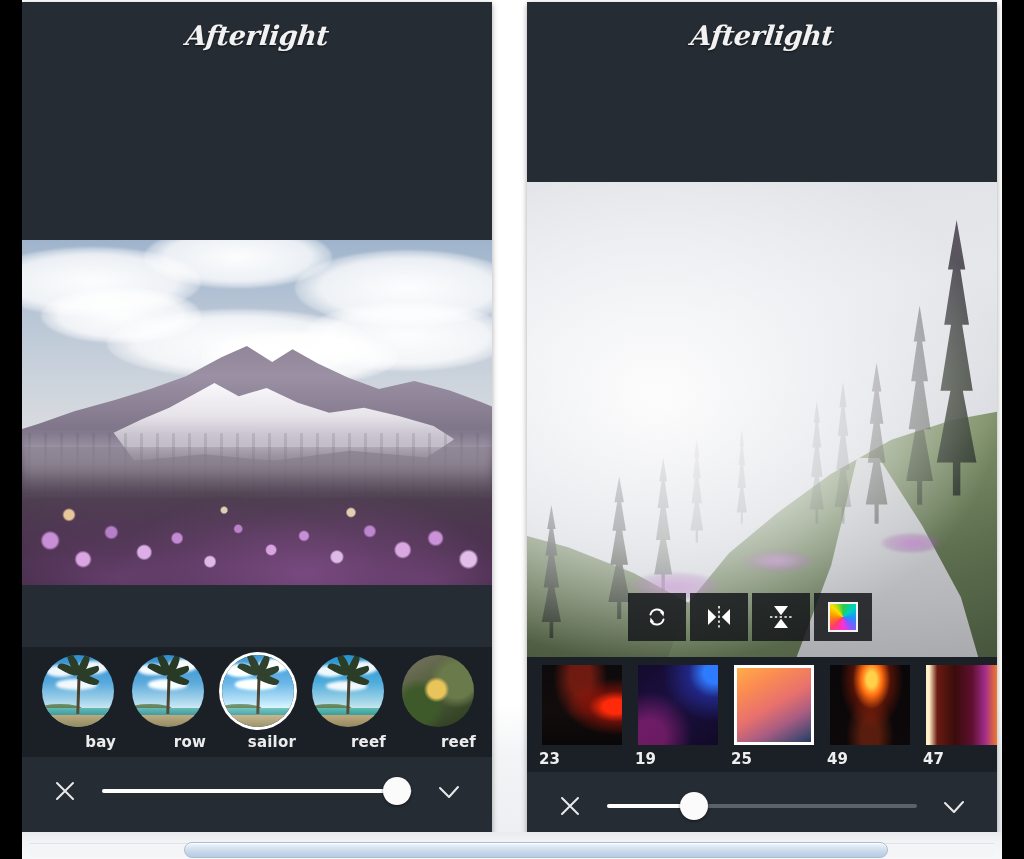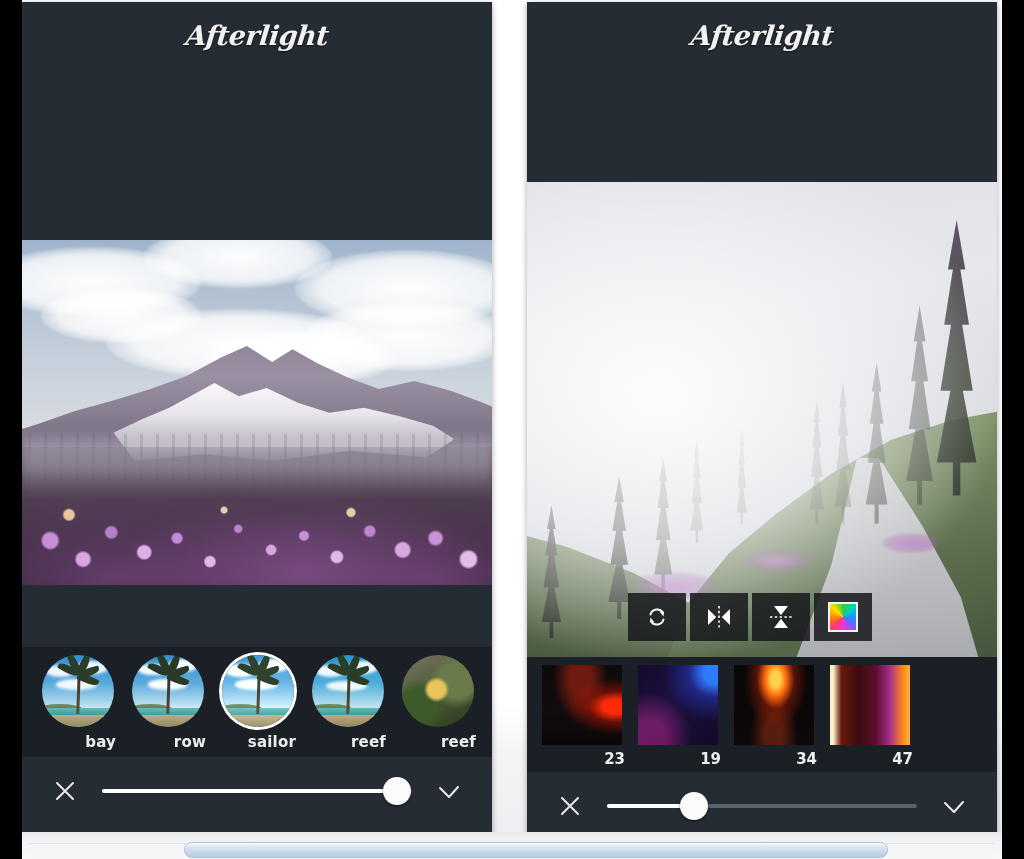--- a/index.html
+++ b/index.html
@@ -323,21 +323,21 @@
     background:
       radial-gradient(circle at 48% 48%, #e8c45a 0 16%, rgba(232,196,90,0) 24%),
       radial-gradient(circle at 24% 70%, #3e5a2a 0 22%, rgba(62,90,42,0) 36%),
       radial-gradient(circle at 76% 36%, #6a7a4a 0 24%, rgba(106,122,74,0) 38%),
       linear-gradient(150deg,#7b7466 0%,#55603d 40%,#3a4a2a 75%,#2b3520 100%); }
 
   
   .leak-item {
     width: 86px;
     flex: 0 0 auto;
-    text-align: right;
+    text-align: left;
     cursor: pointer;
   }
   .leak-thumb {
     width: 80px; height: 80px;
     margin: 0 auto;
     position: relative;
     overflow: hidden;
     background: #0a0a0c;
   }
   .leak-item.selected .leak-thumb {
@@ -642,24 +642,28 @@
         <div class="leak-item">
           <div class="leak-thumb leak-23"></div>
           <div class="leak-label">23</div>
         </div>
 
         <div class="leak-item">
           <div class="leak-thumb leak-24"></div>
           <div class="leak-label">19</div>
         </div>
 
+        <div class="leak-item selected">
+          <div class="leak-thumb leak-25"></div>
+          <div class="leak-label">25</div>
+        </div>
 
         <div class="leak-item">
           <div class="leak-thumb leak-26"></div>
-          <div class="leak-label">34</div>
+          <div class="leak-label">49</div>
         </div>
 
         <div class="leak-item">
           <div class="leak-thumb leak-27"></div>
           <div class="leak-label">47</div>
         </div>
 
       </div>
     </div>
 

